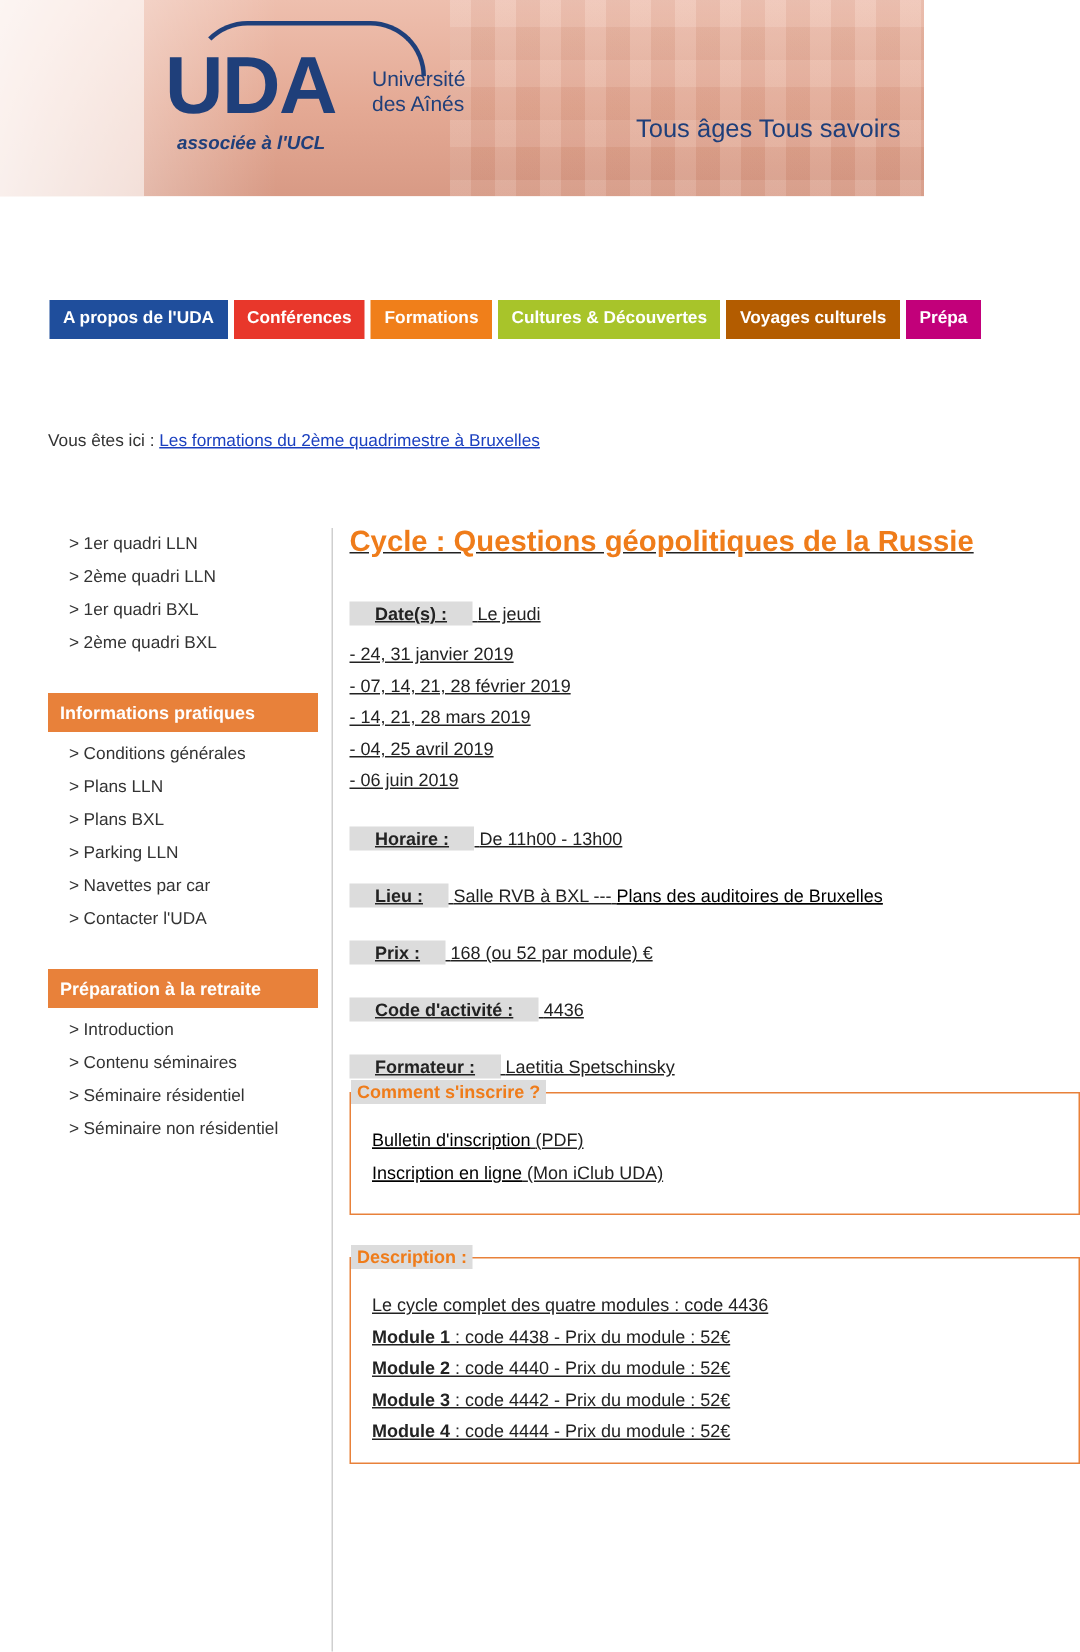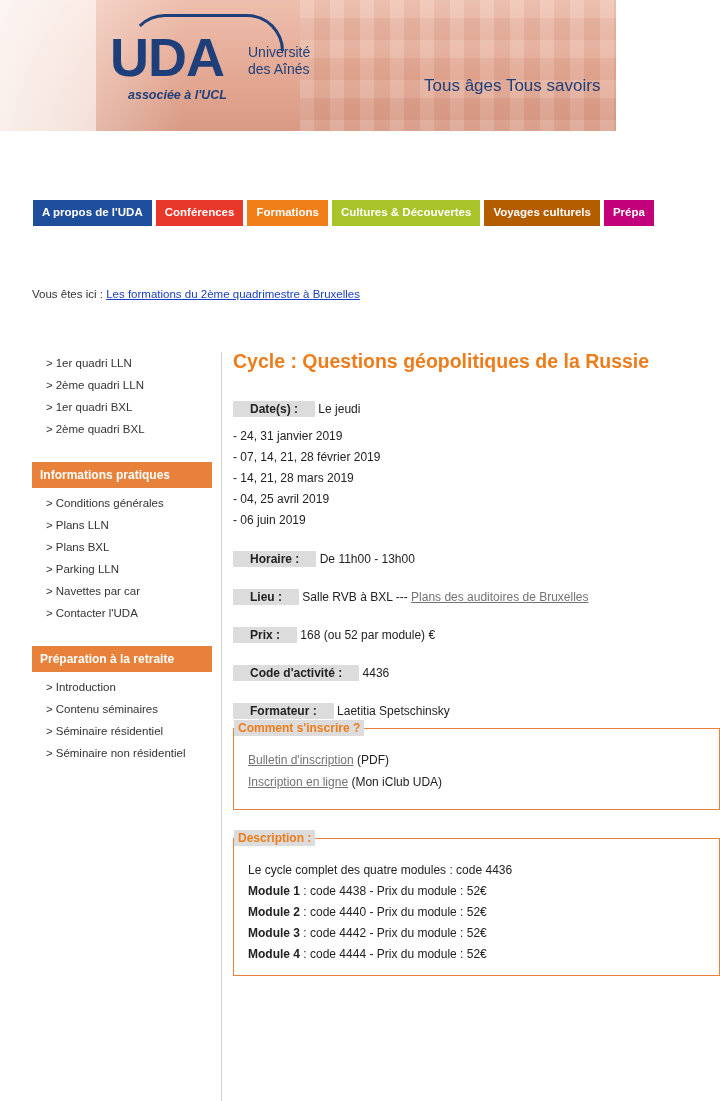--- a/index.html
+++ b/index.html
@@ -71,21 +71,21 @@
     top: -16px;
     width: 150px;
     height: 34px;
     border: 3px solid #1f3f7a;
     border-bottom: none;
     border-radius: 80px 80px 0 0;
     border-left-color: transparent;
   }
   .logo-sub {
     position: absolute;
-    left: 18px;
+    left: 8px;
     top: 58px;
     font-size: 12.5px;
     color: #1f3f7a;
     font-style: italic;
     font-weight: bold;
   }
   .logo-right {
     position: absolute;
     left: 138px;
     top: 14px;
@@ -173,20 +173,21 @@
     height: 749px;
     background: #cfcfcf;
   }
 
   
   .main {
     position: absolute;
     left: 233px;
     top: 350px;
     width: 487px;
+    text-decoration: underline;
   }
   .page-title {
     color: #ef7c1a;
     font-size: 19.5px;
     font-weight: bold;
     margin: 0 0 26px 0;
   }
   .field {
     margin-bottom: 6px;
     font-size: 12px;
@@ -200,21 +201,21 @@
   }
   .val { color: #222; }
   .dates-list {
     margin-top: 2px;
     line-height: 21px;
     font-size: 12px;
   }
   .gap { height: 18px; }
   .gap-sm { height: 11px; }
   a.link {
-    color: #737373;
+    color: #000000;
     text-decoration: underline;
   }
 
   .box {
     border: 1px solid #e8813a;
     margin-top: 6px;
     padding: 14px 0 16px 0;
     position: relative;
   }
   .box-title {

